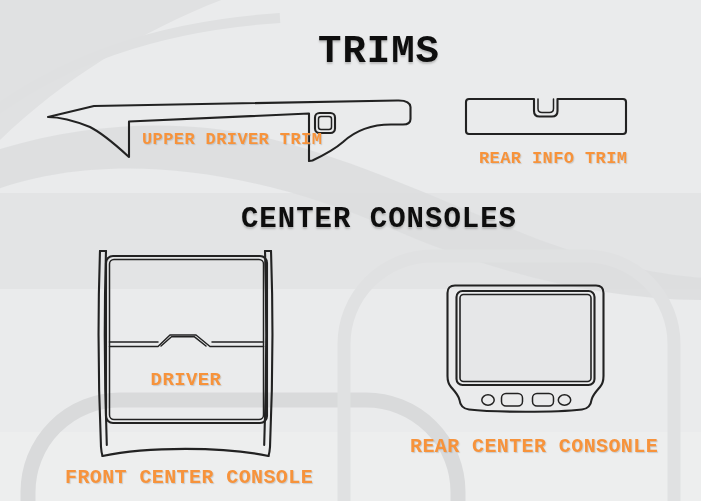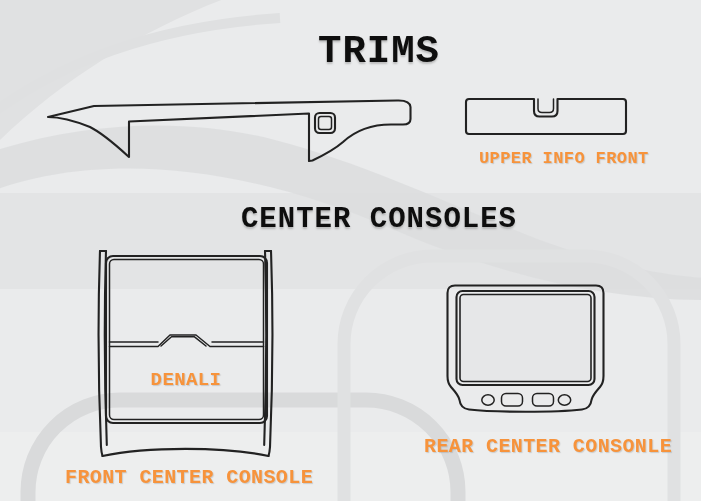--- a/index.html
+++ b/index.html
@@ -19,21 +19,21 @@
   .h-consoles{top:205px;font-size:29px;}
   .part-label{
     color:#f7933b;font-weight:bold;font-size:17px;letter-spacing:.4px;
     white-space:nowrap;line-height:1;
     text-shadow:1px 1px 1px rgba(150,150,150,.4);
   }
   .lbl-driver{left:142px;top:131px;}
   .lbl-info{left:479px;top:150px;}
   .lbl-denali{left:186px;top:371px;font-size:19px;transform:translateX(-50%);}
   .lbl-front{left:65px;top:468px;font-size:20px;}
-  .lbl-rear{left:424px;top:437px;font-size:20px;}
+  .lbl-rear{left:410px;top:437px;font-size:20px;}
   svg{display:block;}
   .outline{stroke:#222222;fill:none;stroke-width:2.1;stroke-linejoin:round;stroke-linecap:round;}
   .outline-thin{stroke:#222222;fill:none;stroke-width:1.5;stroke-linejoin:round;stroke-linecap:round;}
 </style>
 </head>
 <body>
 
 <div id="stage">
 
   <svg class="abs" style="left:0;top:0;" width="701" height="501" viewBox="0 0 701 501" aria-hidden="true">
@@ -49,47 +49,48 @@
   <div class="abs heading h-trims">TRIMS</div>
   <div class="abs heading h-consoles">CENTER CONSOLES</div>
 
   <svg class="abs" style="left:41px;top:97px;" width="378" height="76" viewBox="0 0 378 76">
     <path class="outline" d="M 7 20 L 53 9 L 356 3.5 Q 369 3, 369.5 10 L 369.5 22 Q 369.5 27.5, 362 27.5 L 350 27.5
          C 332 27.5, 315 33, 302 45 C 294 52, 283 58, 271.5 63.5 L 268 64 L 268 16.5 L 88 24.5 L 88 60
          C 77 50, 63 37, 49 30 C 34 24, 19 20, 7 20 Z"></path>
     <rect class="outline" x="274" y="16" width="20" height="20" rx="4.5"></rect>
     <rect class="outline-thin" x="277.5" y="19.5" width="13" height="13" rx="2.5"></rect>
   </svg>
+  <div class="abs part-label lbl-driver">UPPER DRIVER TRIM</div>
 
   <svg class="abs" style="left:463px;top:95px;" width="168" height="44" viewBox="0 0 168 44">
     <path class="outline" d="M 6 4 L 71 4 L 71 16 Q 71 21.5, 76.5 21.5 L 89 21.5 Q 94.5 21.5, 94.5 16 L 94.5 4 L 160 4
          Q 163 4, 163 7 L 163 36 Q 163 39, 160 39 L 6 39 Q 3 39, 3 36 L 3 7 Q 3 4, 6 4 Z"></path>
     <path class="outline-thin" d="M 75 4 L 75 13.5 Q 75 17.5, 79 17.5 L 86.5 17.5 Q 90.5 17.5, 90.5 13.5 L 90.5 4"></path>
   </svg>
-  <div class="abs part-label lbl-info">UPPER INFO FRONT</div>
+  <div class="abs part-label lbl-info">REAR INFO TRIM</div>
 
   <svg class="abs" style="left:92px;top:247px;" width="187" height="217" viewBox="0 0 187 217">
     <g class="outline">
       <path d="M 8 4 C 6 60, 6 130, 9 200 C 9.3 204, 9.8 207, 10.5 209"></path>
       <path d="M 14 4 C 12.3 60, 12.3 130, 14.8 198"></path>
       <path d="M 8 4 L 14 4"></path>
       <path d="M 179 4 C 181 60, 181 130, 178 200 C 177.7 204, 177.2 207, 176.5 209"></path>
       <path d="M 173 4 C 174.7 60, 174.7 130, 172.2 198"></path>
       <path d="M 173 4 L 179 4"></path>
       <path d="M 10.5 209 C 55 199.5, 132 199.5, 176.5 209"></path>
     </g>
     <rect class="outline" x="14" y="9" width="161" height="167" rx="7"></rect>
     <rect class="outline-thin" x="17.5" y="12.5" width="154" height="160" rx="4.5"></rect>
     <g class="outline-thin">
       <path d="M 17.5 95 L 66 95 M 120 95 L 171.5 95"></path>
       <path d="M 17.5 99.5 L 66 99.5 L 78 88 L 104 88 L 118 99.5 L 171.5 99.5"></path>
       <path d="M 69 99 L 79.5 89.8 L 102.5 89.8 L 114 99"></path>
     </g>
   </svg>
-  <div class="abs part-label lbl-denali">DENALI</div>
+  <div class="abs part-label lbl-denali">DRIVER</div>
   <div class="abs part-label lbl-front">FRONT CENTER CONSOLE</div>
 
   <svg class="abs" style="left:443px;top:283px;" width="166" height="136" viewBox="0 0 166 136">
     <path class="outline" d="M 12 2.5 L 153 2.5 Q 160.5 2.5, 160.5 10 L 160.5 93 Q 160.5 100, 157 104
          C 153 108.5, 149.5 112, 148.5 117 Q 147.5 125.5, 139 126.5
          C 113 129.5, 52 129.5, 26 126.5 Q 17.5 125.5, 16.5 117
          C 15.5 112, 12 108.5, 8 104 Q 4.5 100, 4.5 93 L 4.5 10 Q 4.5 2.5, 12 2.5 Z"></path>
     <rect class="outline" x="13.5" y="8" width="138" height="94" rx="6" stroke-width="2.4"></rect>
     <rect x="17" y="11.5" width="131" height="87" rx="3.5" fill="#e6e7e8" stroke="#222222" stroke-width="1.6"></rect>
     <g class="outline-thin" stroke-width="1.8">

